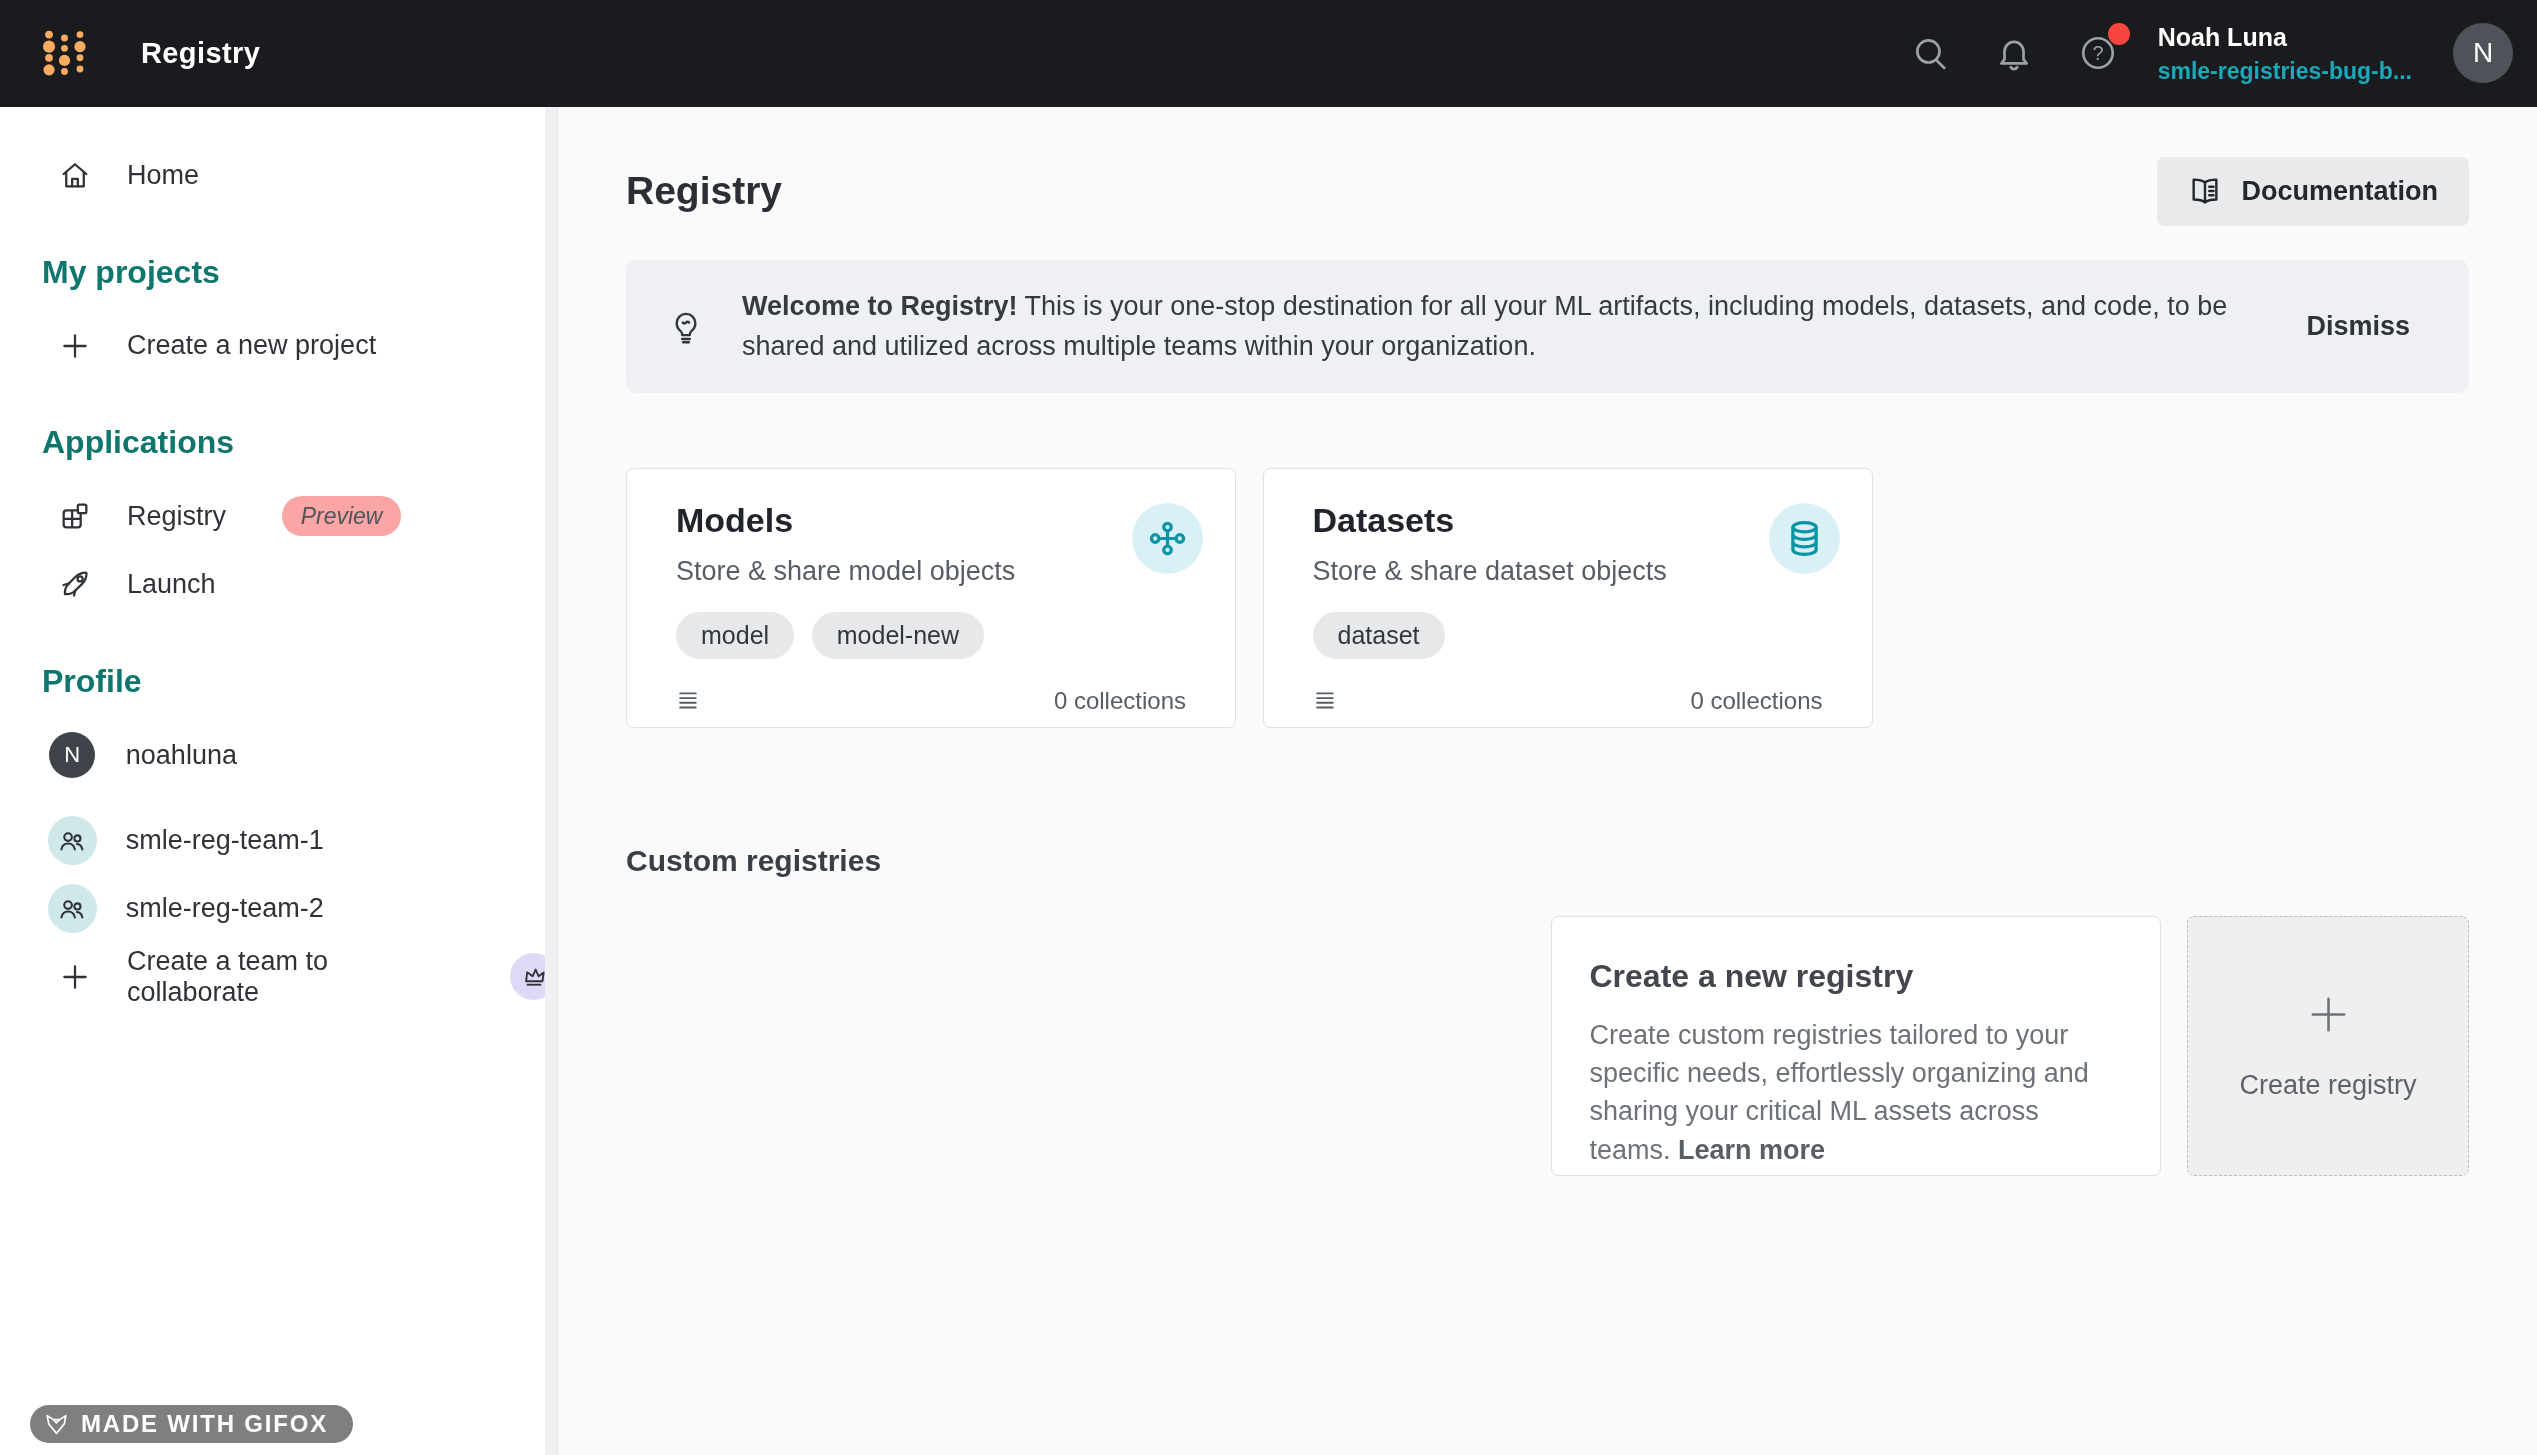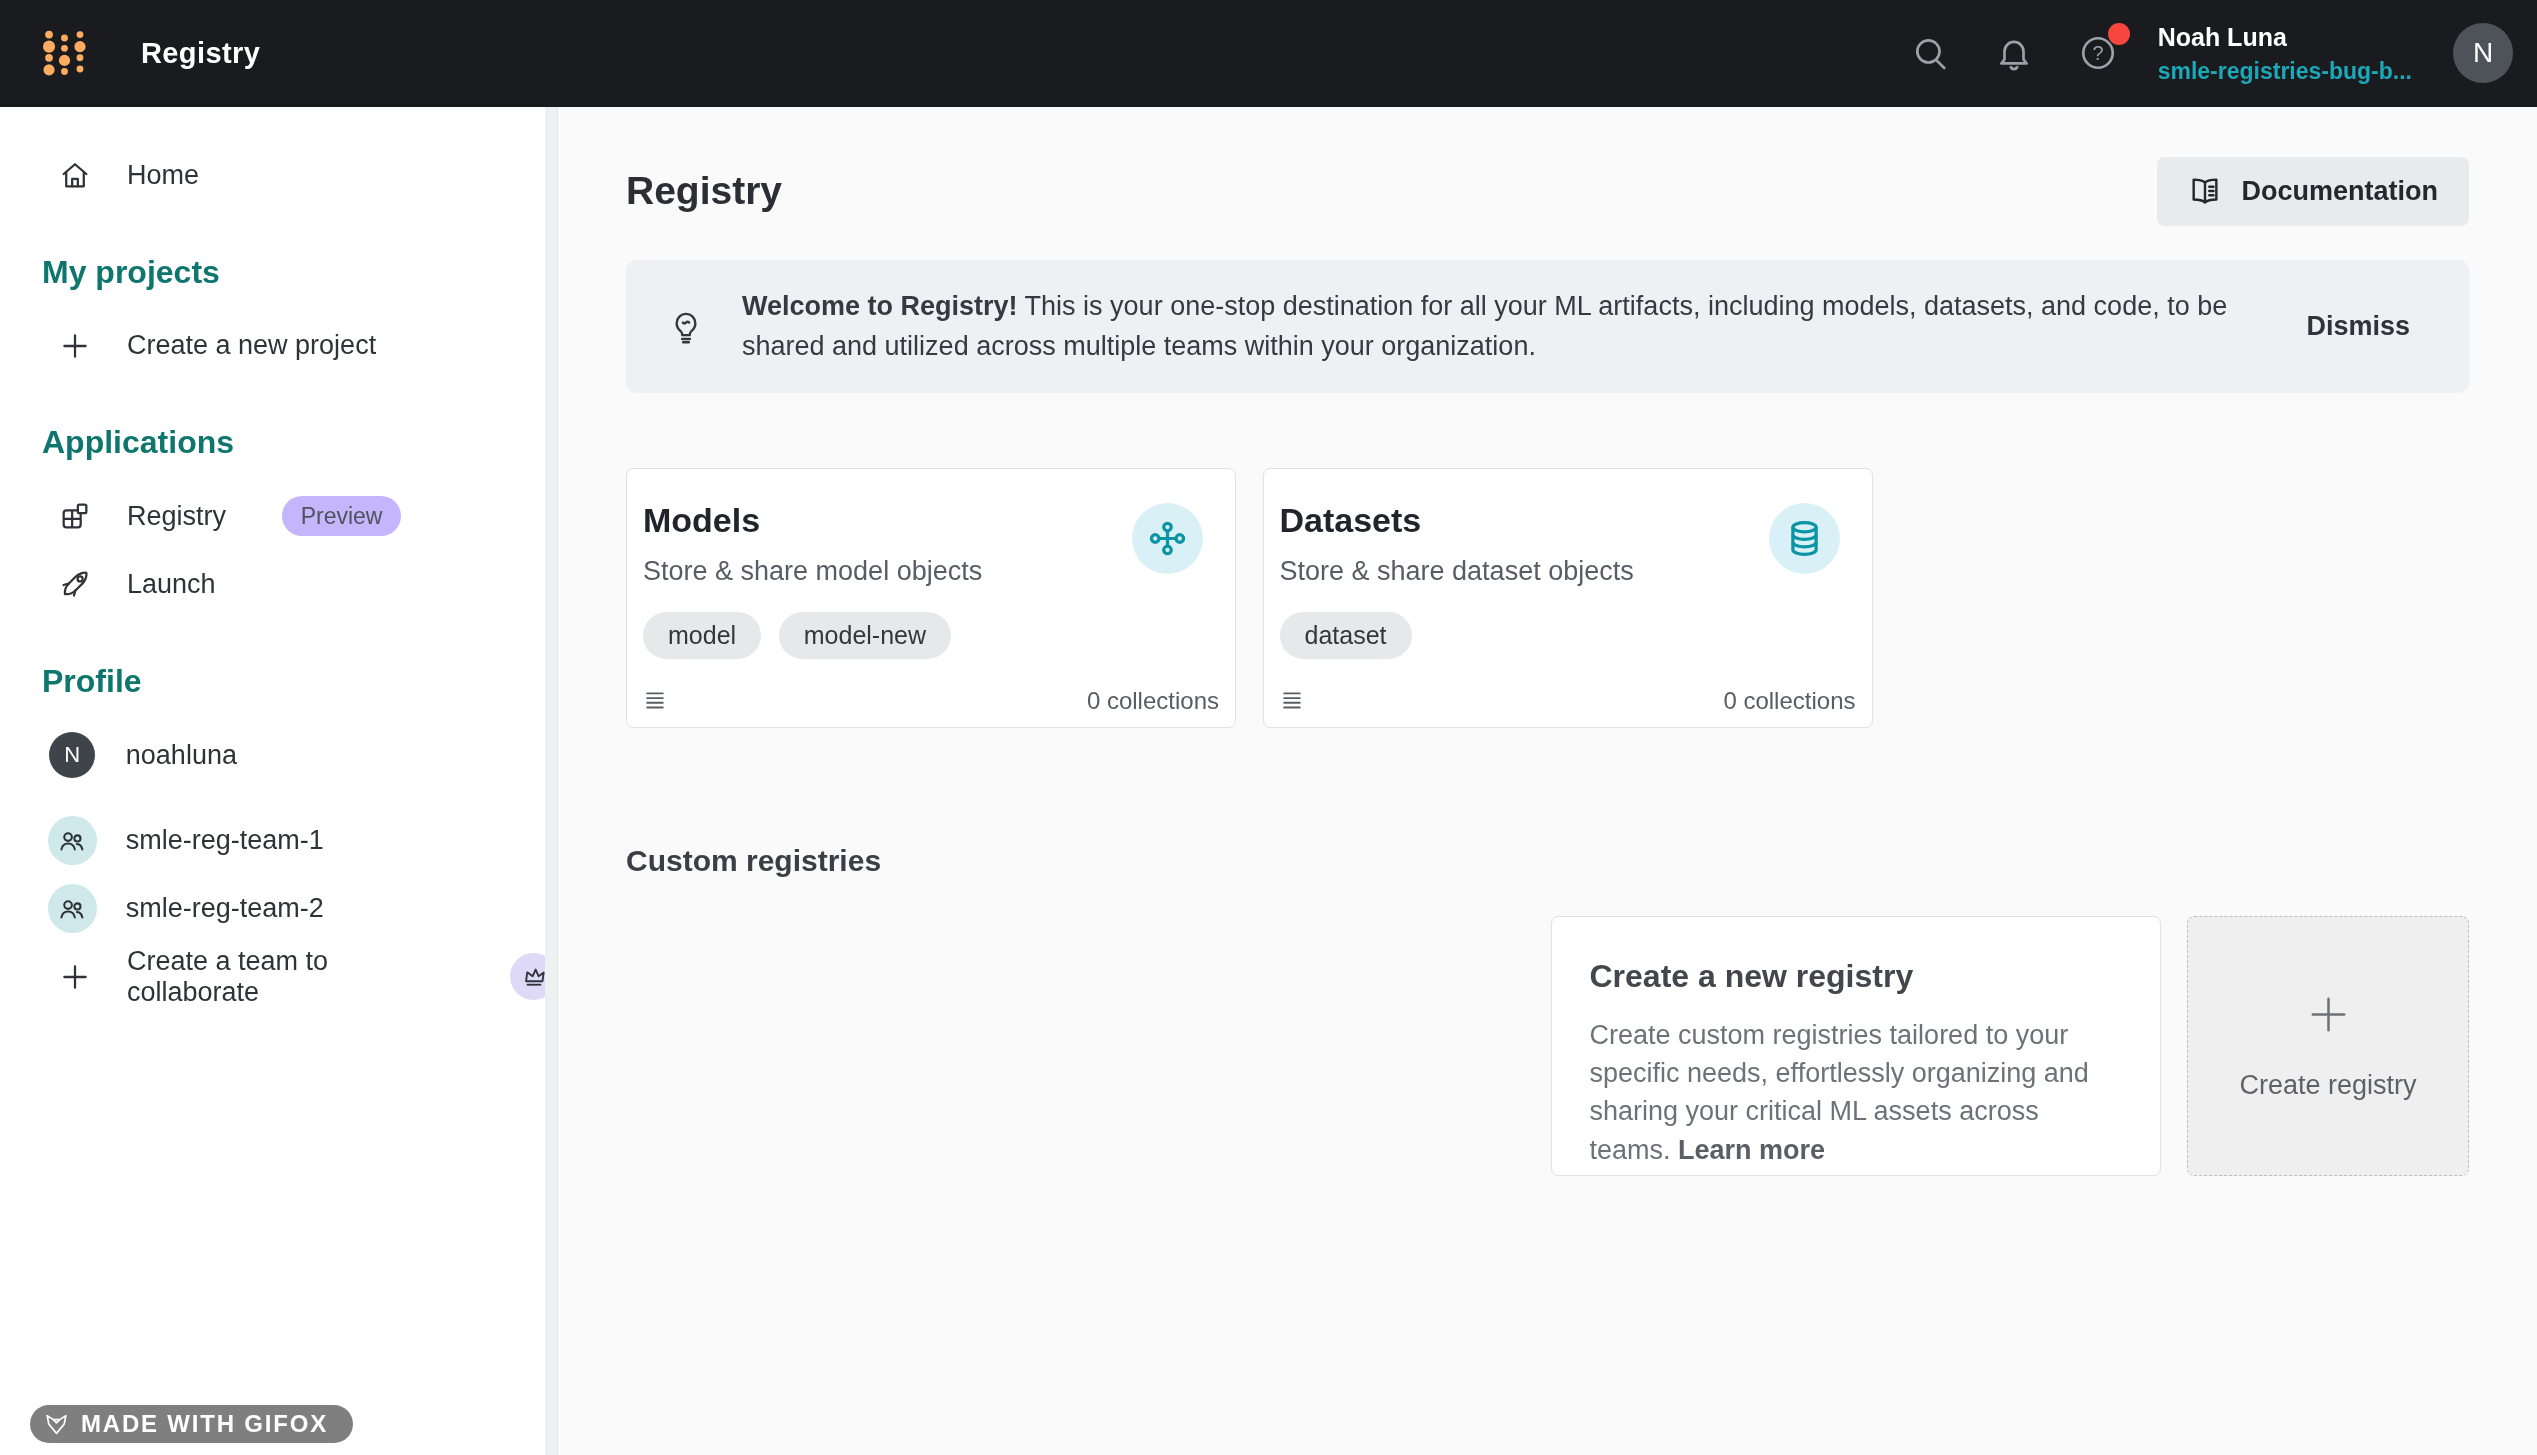--- a/index.html
+++ b/index.html
@@ -31,22 +31,22 @@
   .sidebar { position:absolute; top:107px; left:0; bottom:0; width:558px;
     background:#ffffff; border-right:0.7px solid #e3e4e6; }
   .scroll-track { position:absolute; top:0; right:0; bottom:0; width:11.8px; background:#eff0f1; }
   .side-inner { padding-top:34px; }
   .side-item { display:flex; align-items:center; height:68px; padding-left:58px; gap:35px;
     font-size:27px; color:#2f3338; cursor:pointer; }
   .side-item svg { width:34px; height:34px; color:#2f3338; flex:none; }
   .side-section { display:flex; align-items:center; height:44px; margin-top:41px; padding-left:42px;
     font-size:32px; font-weight:600; color:#0f766e; }
   .mt24 { margin-top:17.7px; }
-  .pill-badge { background:#c4b5fd; color:#4e545b; font-size:23px; padding:6.6px 19px;
-    border-radius:22px; margin-left:20.6px; }
+  .pill-badge { background:#fca5a5; color:#4e545b; font-size:23px; padding:6.6px 19px;
+    border-radius:22px; margin-left:20.6px;font-style:italic; }
   .mini-avatar { width:46px; height:46px; border-radius:50%; background:#3f444a; color:#fff;
     font-size:22px; display:flex; align-items:center; justify-content:center; margin-left:-8.8px; margin-right:-4.4px; }
   .team-bubble { width:49px; height:49px; border-radius:50%; background:#cfe8ea; color:#0e8f9f;
     display:flex; align-items:center; justify-content:center; margin-left:-10.3px; margin-right:-5.9px; flex:none; }
   .team-bubble svg { width:29.5px; height:29.5px; }
   .crown-bubble { width:47px; height:47px; border-radius:50%; background:#ded9f7; color:#6558c8;
     display:flex; align-items:center; justify-content:center; margin-left:16px; flex:none; }
   .crown-bubble svg { width:28px; height:28px; }
 
   
@@ -61,21 +61,21 @@
   .banner { margin-top:32px; background:#eef0f3; border-radius:10.3px; height:133px;
     display:flex; align-items:center; padding:0 29.5px 0 41px; gap:37px; }
   .banner svg { width:38px; height:38px; color:#33373d; flex:none; }
   .banner-text { flex:1; font-size:27px; line-height:1.45; color:#353a41; }
   .banner-text b { font-weight:700; }
   .dismiss-btn { background:none; border:none; font-family:inherit; font-size:27px; font-weight:700;
     color:#2f343a; cursor:pointer; padding:14.7px 29.5px; }
 
   .cards-row { display:flex; gap:26.5px; margin-top:75px; }
   .card { width:610px; height:260px; background:#ffffff; border:0.7px solid #dfe0e2; border-radius:7.4px;
-    padding:32px 16px; position:relative; cursor:pointer; }
+    padding:32px 49px; position:relative; cursor:pointer; }
   .card-title { font-size:34px; font-weight:600; color:#21252b; }
   .card-sub { font-size:27px; color:#575d64; margin-top:16px; }
   .tag-row { display:flex; gap:17.7px; margin-top:25px; }
   .tag { background:#e7e8ea; color:#33373d; font-size:25px; padding:8.8px 25px; border-radius:26.5px; }
   .collections { display:flex; align-items:center; gap:13.3px; font-size:24px; color:#575d64; margin-top:28px;justify-content:space-between; }
   .collections svg { width:25px; height:25px; }
   .icon-bubble { position:absolute; top:34px; right:32px; width:71px; height:71px; border-radius:50%;
     background:#d9f1f6; color:#0a94a6; display:flex; align-items:center; justify-content:center; }
   .icon-bubble svg { width:41px; height:41px; }
 

